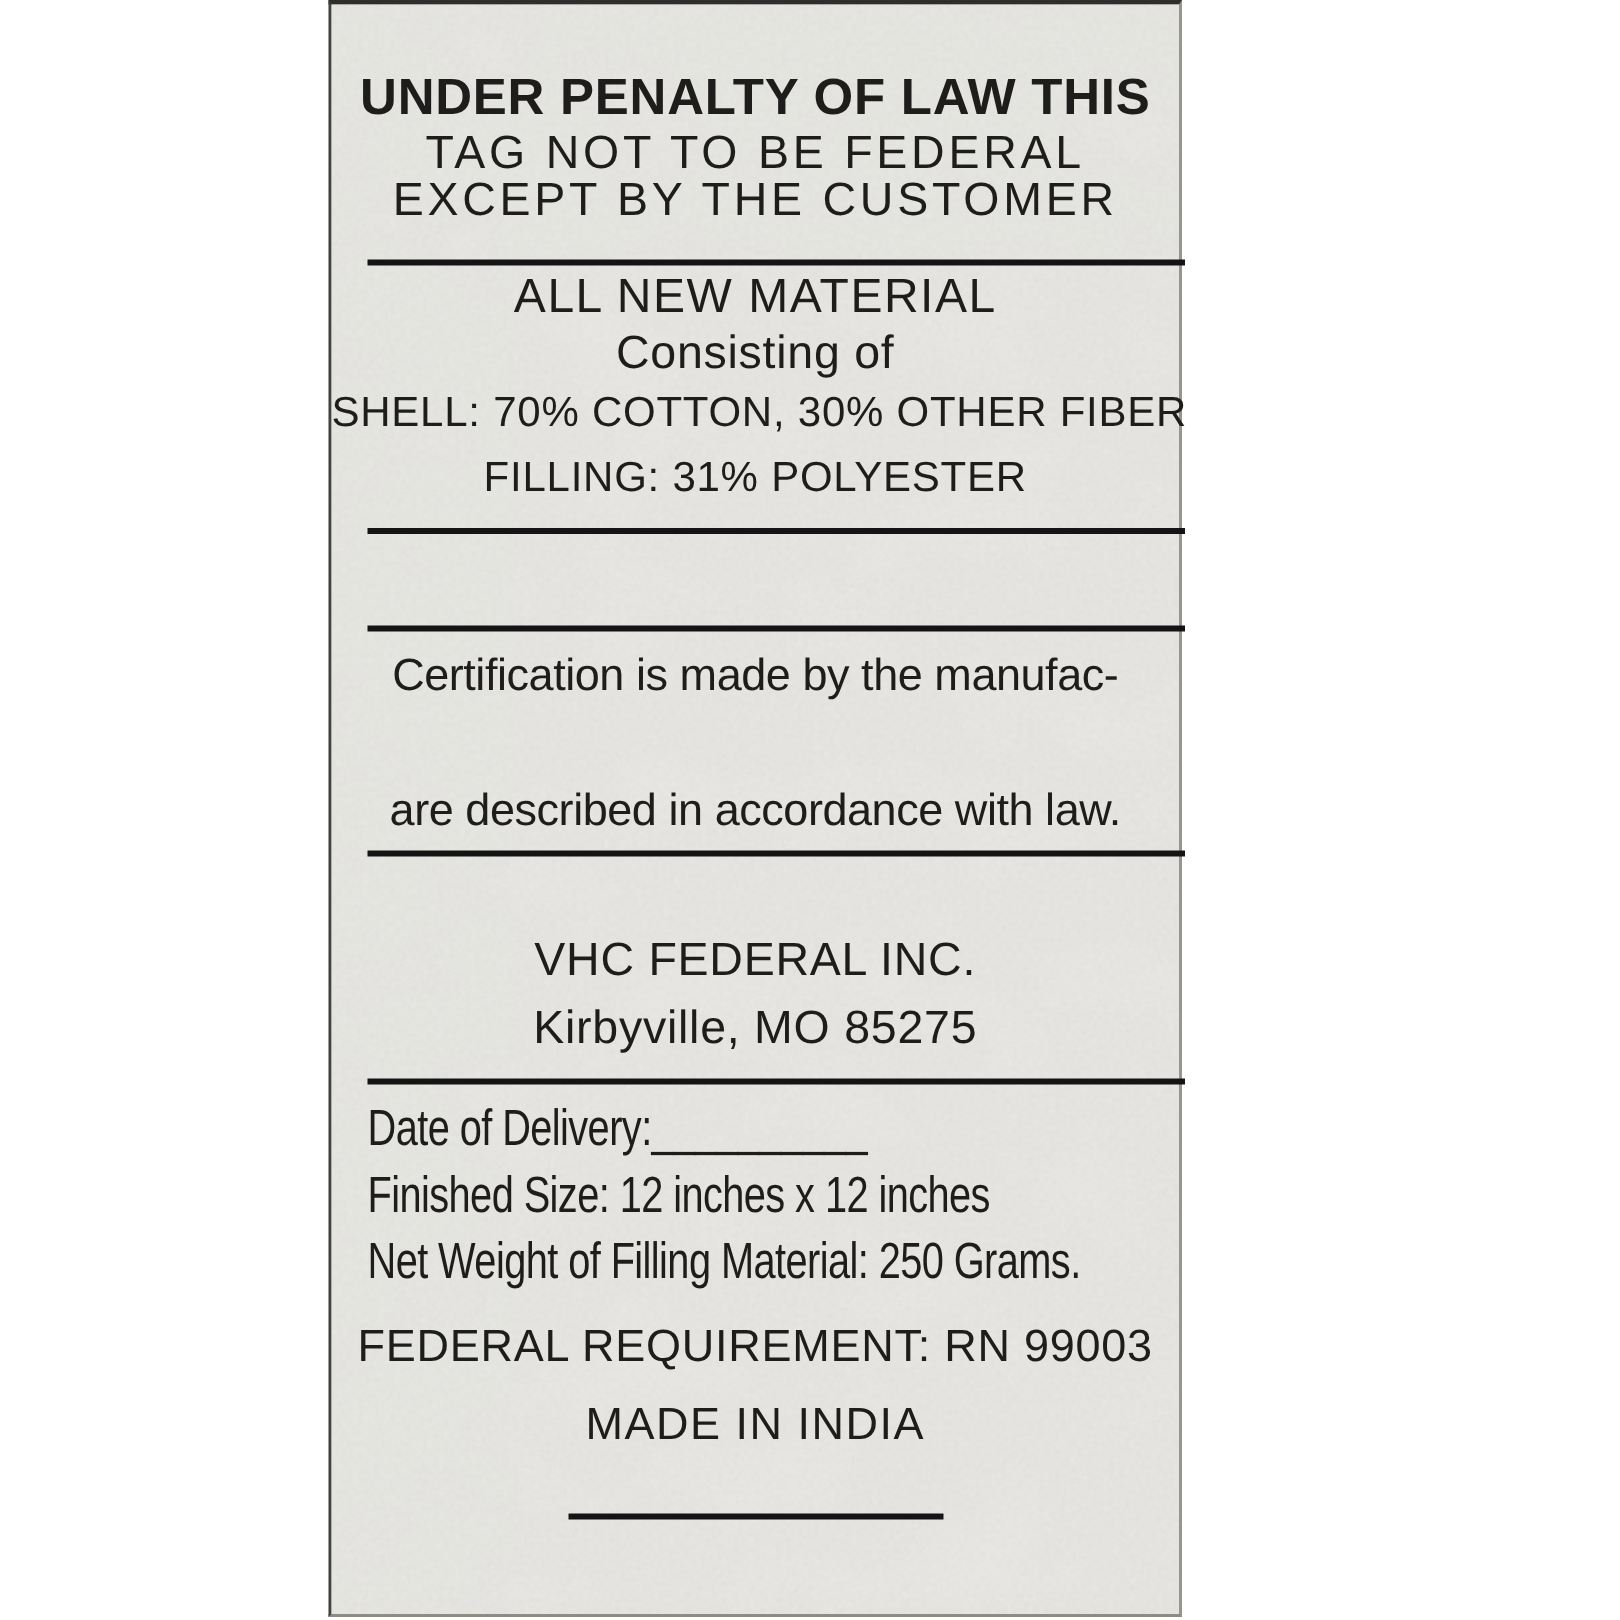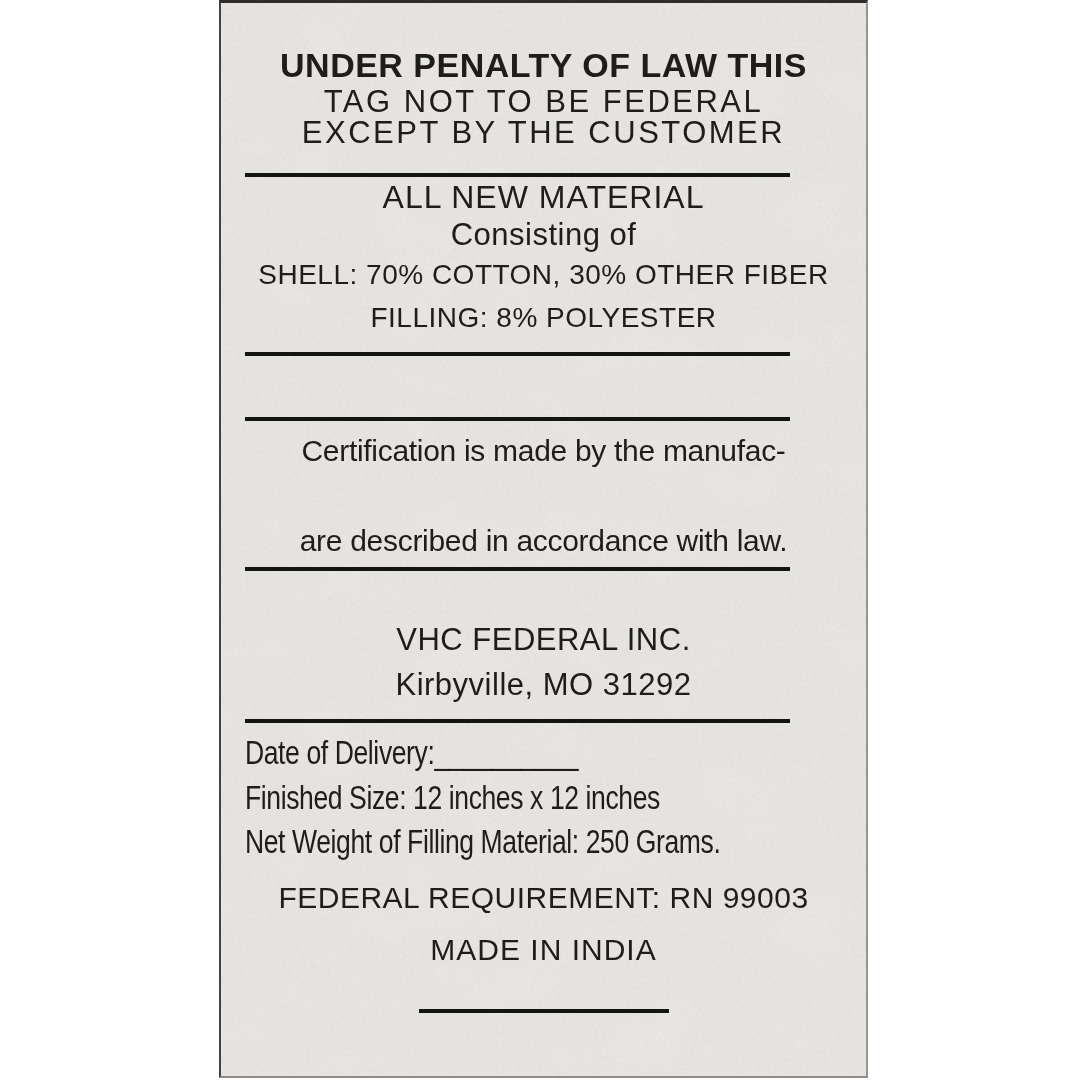--- a/index.html
+++ b/index.html
@@ -14,21 +14,21 @@
   .page {
     position: relative;
     width: 1080px;
     height: 1080px;
     background: #ffffff;
   }
   .label {
     position: absolute;
     left: 219px;
     top: 0;
-    width: 649px;
+    width: 569px;
     height: 1078px;
     box-sizing: border-box;
     background: #f0efec;
     border-top: 3px solid #2f2e2c;
     border-left: 2px solid #434240;
     border-right: 2px solid #98958f;
     border-bottom: 2px solid #8f8c86;
   }
   .texture {
     position: absolute;
@@ -117,34 +117,34 @@
 
       <div class="t h-bold" style="top:45px">UNDER PENALTY OF LAW THIS</div>
       <div class="t h-reg" style="top:83px">TAG NOT TO BE FEDERAL</div>
       <div class="t h-reg" style="top:114px">EXCEPT BY THE CUSTOMER</div>
 
       <div class="rule" style="top:170px"></div>
 
       <div class="t mat-head" style="top:178px">ALL NEW MATERIAL</div>
       <div class="t mat-sub" style="top:216px">Consisting of</div>
       <div class="t mat-line" style="top:258px">SHELL: 70% COTTON, 30% OTHER FIBER</div>
-      <div class="t mat-line" style="top:301px">FILLING: 8% POLYESTER</div>
+      <div class="t mat-line" style="top:301px">FILLING: 31% POLYESTER</div>
 
       <div class="rule" style="top:349px"></div>
 
 
       <div class="rule" style="top:414px"></div>
 
       <div class="t cert" style="top:433px">Certification is made by the manufac-</div>
       <div class="t cert" style="top:523px">are described in accordance with law.</div>
 
       <div class="rule" style="top:564px"></div>
 
       <div class="t imp" style="top:621px">VHC FEDERAL INC.</div>
-      <div class="t imp" style="top:666px">Kirbyville, MO 31292</div>
+      <div class="t imp" style="top:666px">Kirbyville, MO 85275</div>
 
       <div class="rule" style="top:716px"></div>
 
       <div class="cond" style="top:732px">Date of Delivery:__________</div>
       <div class="cond" style="top:777px">Finished Size: 12 inches x 12 inches</div>
       <div class="cond" style="top:821px">Net Weight of Filling Material: 250 Grams.</div>
 
       <div class="t caps-line" style="top:880px">FEDERAL REQUIREMENT: RN 99003</div>
       <div class="t made" style="top:932px">MADE IN INDIA</div>
 

